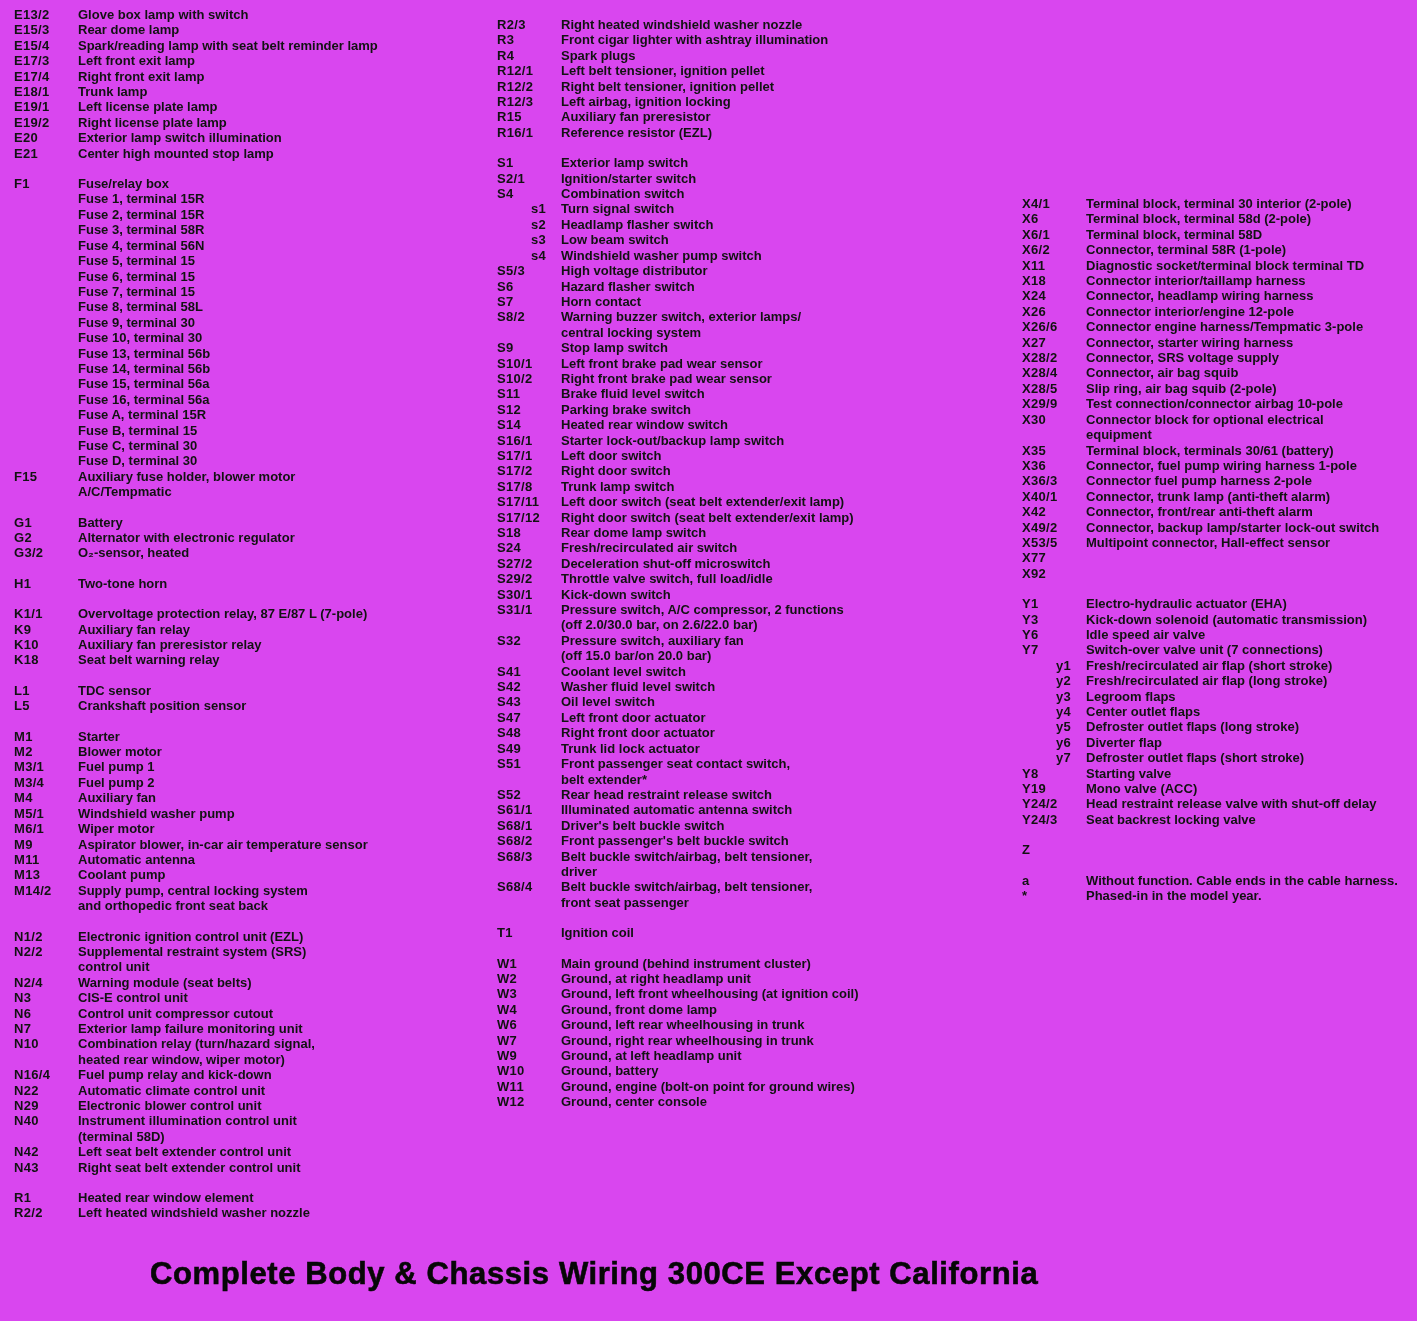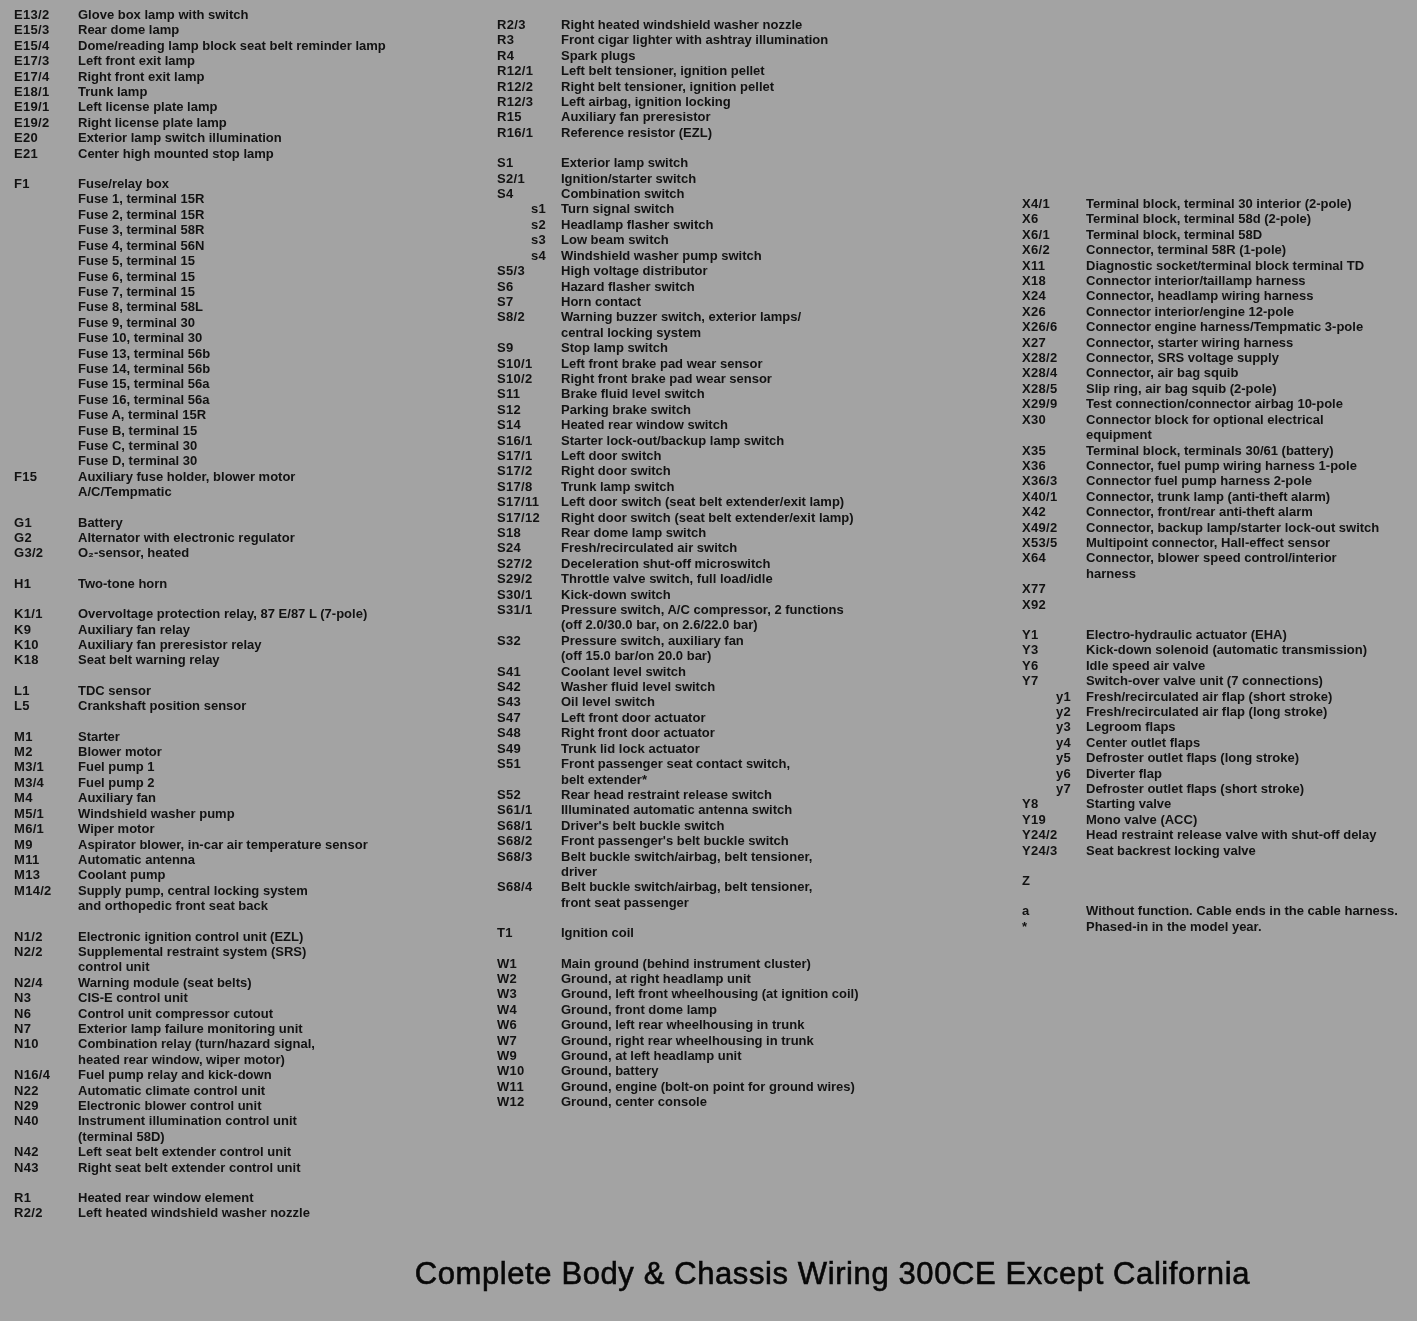--- a/index.html
+++ b/index.html
@@ -12,21 +12,21 @@
     height: 1321px;
     position: relative;
     font-family: "Liberation Sans", sans-serif;
     font-weight: 700;
     color: #121212;
     overflow: hidden;
   }
   .page {
     position: absolute;
     inset: 0;
-    background: #a3a3a3;
+    background: #d946ef;
   }
   .col {
     position: absolute;
     font-size: 13px;
     line-height: 15.4px;
   }
   .col1 { left: 14px;   top: 7px;   width: 475px; }
   .col2 { left: 497px;  top: 17px;   width: 460px; }
   .col3 { left: 1022px; top: 196px; width: 392px; }
   .group { margin-top: 15px; }
@@ -42,23 +42,23 @@
     width: 30px;
     padding-left: 34px;
   }
   .desc { flex: 1; min-width: 0; }
   .desc .line { white-space: nowrap; }
   .title {
     position: absolute;
     left: 150px;
     top: 1256px;
     width: 1100px;
-    text-align: right;
+    text-align: left;
     font-size: 31px;
-    font-weight: 400;
+    font-weight: 700;
     letter-spacing: 0.6px;
     color: #070707;
     -webkit-text-stroke: 0.6px #070707;
   }
 </style>
 </head>
 <body>
 
 <div class="page">
   <div class="col col1">
@@ -71,21 +71,21 @@
         </div>
         <div class="row">
           <span class="code">E15/3</span>
           <span class="desc">
             <div class="line">Rear dome lamp</div>
           </span>
         </div>
         <div class="row">
           <span class="code">E15/4</span>
           <span class="desc">
-            <div class="line">Dome/reading lamp block seat belt reminder lamp</div>
+            <div class="line">Spark/reading lamp with seat belt reminder lamp</div>
           </span>
         </div>
         <div class="row">
           <span class="code">E17/3</span>
           <span class="desc">
             <div class="line">Left front exit lamp</div>
           </span>
         </div>
         <div class="row">
           <span class="code">E17/4</span>
@@ -909,27 +909,20 @@
             <div class="line">Connector, backup lamp/starter lock-out switch</div>
           </span>
         </div>
         <div class="row">
           <span class="code">X53/5</span>
           <span class="desc">
             <div class="line">Multipoint connector, Hall-effect sensor</div>
           </span>
         </div>
         <div class="row">
-          <span class="code">X64</span>
-          <span class="desc">
-            <div class="line">Connector, blower speed control/interior</div>
-            <div class="line">harness</div>
-          </span>
-        </div>
-        <div class="row">
           <span class="code">X77</span>
         </div>
         <div class="row">
           <span class="code">X92</span>
         </div>
       </div>
       <div class="group">
         <div class="row">
           <span class="code">Y1</span>
           <span class="desc">

